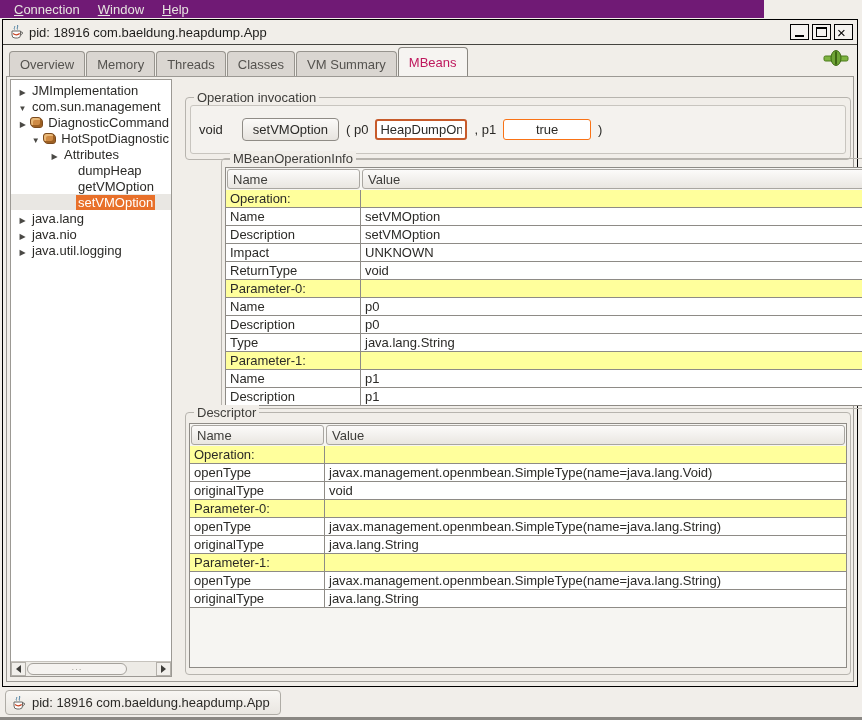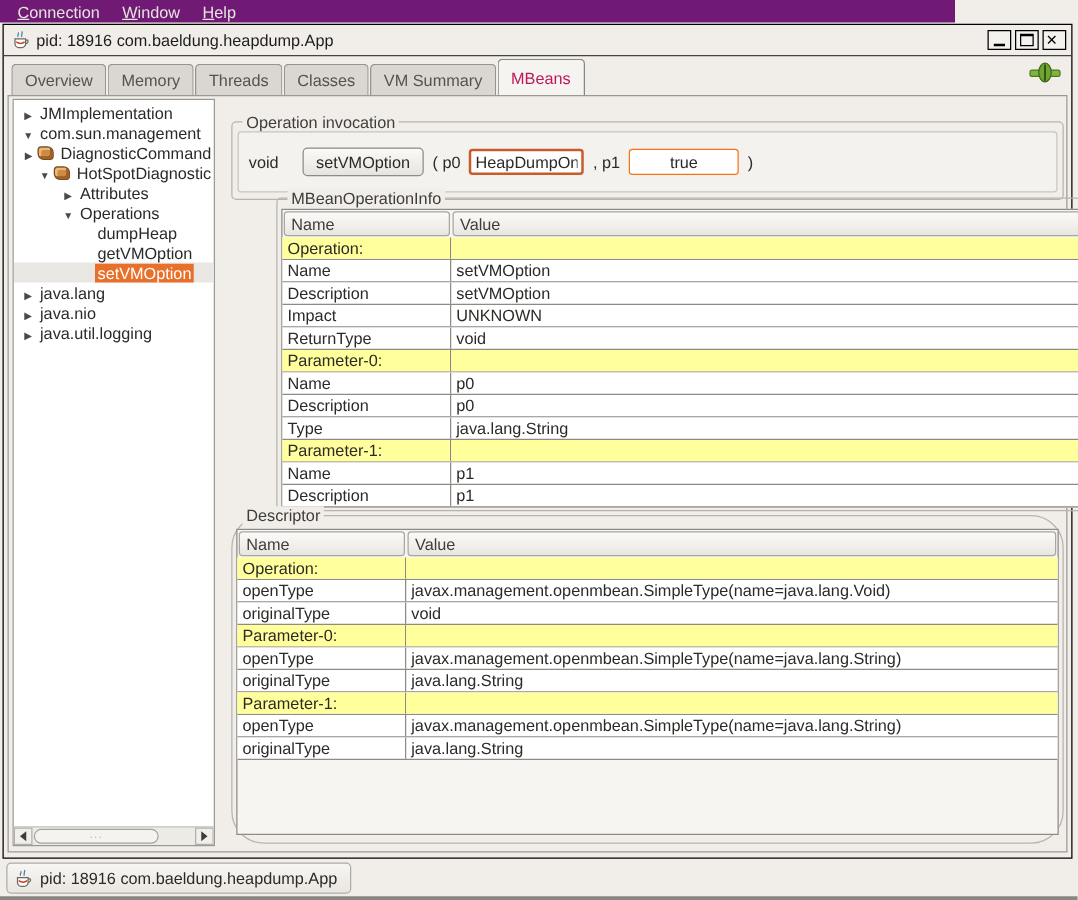--- a/index.html
+++ b/index.html
@@ -67,21 +67,21 @@
   .tri-down{width:0;height:0;border-left:4px solid transparent;border-right:4px solid transparent;border-top:5px solid #3E3D3A;}
   .tri-left{width:0;height:0;border-top:4px solid transparent;border-bottom:4px solid transparent;border-right:5px solid #3E3D3A;}
   .tri-right{width:0;height:0;border-top:4px solid transparent;border-bottom:4px solid transparent;border-left:5px solid #3E3D3A;}
 
   
   .group{position:absolute;border:1px solid #B7B4AE;border-radius:4px;}
   .group-title{position:absolute;top:-8px;left:8px;background:#F1EEE9;padding:0 3px;
     font-size:13px;color:#3E3D3A;line-height:15px;}
   .op-group{left:178px;top:20px;width:666px;height:63px;}
   .info-group{left:178px;top:81px;width:666px;height:251px;margin-left:36px;}
-  .desc-group{left:178px;top:335px;width:666px;height:263px;border-radius:26px;}
+  .desc-group{left:178px;top:335px;width:666px;height:263px;}
 
   
   .op-inner{position:absolute;left:4px;right:4px;top:7px;bottom:5px;border:1px solid #C8C5BF;
     border-radius:3px;background:#F4F2EE;display:flex;align-items:center;padding:0 8px;gap:7px;
     font-size:13px;color:#2B2A27;}
   .op-return{margin-right:12px;}
   .op-btn{font-family:"Liberation Sans",sans-serif;font-size:13px;color:#2B2A27;
     padding:2px 10px;height:23px;border:1px solid #8F8C86;border-radius:4px;
     background:linear-gradient(#FBFAF8,#E7E4DF);}
   .op-field{height:21px;font-family:"Liberation Sans",sans-serif;font-size:13px;color:#2B2A27;
@@ -223,26 +223,20 @@
             <span class="tree-label">HotSpotDiagnostic</span>
           </div>
 
           <div class="tree-row">
             <span style="display: inline-block; width: 36px;"></span>
             <span class="tree-arrow collapsed"></span>
 
             <span class="tree-label">Attributes</span>
           </div>
 
-          <div class="tree-row">
-            <span style="display: inline-block; width: 36px;"></span>
-            <span class="tree-arrow expanded"></span>
-
-            <span class="tree-label">Operations</span>
-          </div>
 
           <div class="tree-row">
             <span style="display: inline-block; width: 50px;"></span>
             <span class="tree-arrow"></span>
 
             <span class="tree-label">dumpHeap</span>
           </div>
 
           <div class="tree-row">
             <span style="display: inline-block; width: 50px;"></span>

